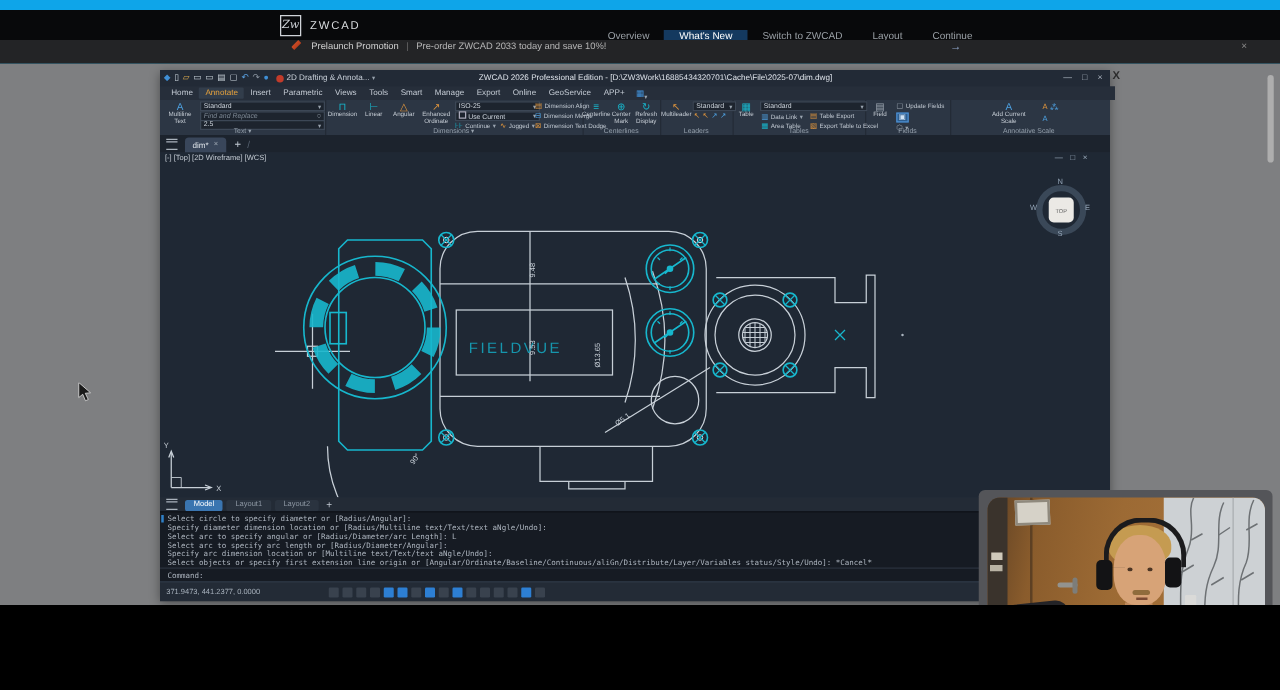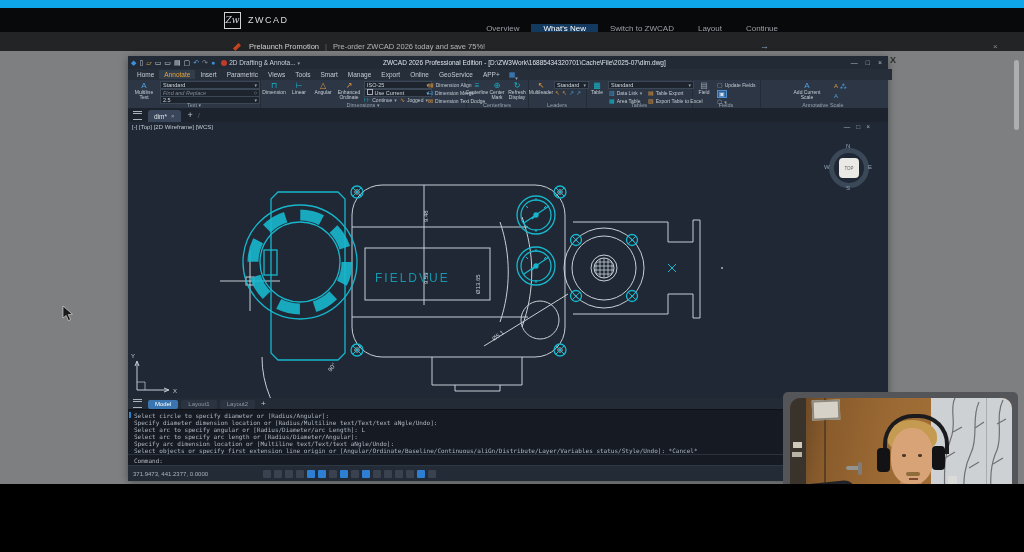--- a/index.html
+++ b/index.html
@@ -8,21 +8,21 @@
   .abs{position:absolute;}
   
   #nav{left:0;top:8px;width:1024px;height:24px;background:#08090b;display:flex;align-items:center;}
   #logo{left:224px;top:0;height:24px;display:flex;align-items:center;gap:7px;}
   #logo .lbox{width:15px;height:15px;border:1px solid #cfd3d8;color:#cfd3d8;font-size:9px;font-style:italic;
               display:flex;align-items:center;justify-content:center;font-family:"DejaVu Serif",serif;}
   #logo .ltxt{color:#d8dbde;font-size:9px;letter-spacing:1.5px;}
   #navitems{right:234px;top:8px;height:24px;display:flex;align-items:center;}
   .navitem{display:flex;align-items:center;padding:0 12px;font-size:8px;color:#9aa0a6;cursor:pointer;}
   .navitem.active{background:#14395f;color:#fff;}
-  #banner{left:0;top:32px;width:1024px;height:19px;background:#232426;display:flex;align-items:flex-end;}
+  #banner{left:0;top:32px;width:1024px;height:19px;background:#232426;display:flex;align-items:flex-start;}
   #banner .pen{width:8px;height:8px;margin-left:233px;background:linear-gradient(135deg,#e05a2b,#a22f17);
                clip-path:polygon(0 70%,70% 0,100% 30%,30% 100%);}
   #banner .btitle{color:#cfcfcf;font-size:7.5px;margin-left:8px;}
   #banner .bsep{color:#6a6a6a;font-size:7.5px;margin:0 6px;}
   #banner .bmsg{color:#b5b5b5;font-size:7.5px;}
   #banner .barrow{position:absolute;left:760px;color:#8fa5c8;font-size:9px;}
   #banner .bclose{position:absolute;left:993px;color:#8a8a8a;font-size:8px;}
   #pagebg{left:0;top:51px;width:1024px;height:479px;background:#7e7f81;}
   .card{top:464px;height:41px;border:1px solid #98989a;border-radius:6px;background:#87888b;}
   .cardtext{font-size:8px;color:#5c5d5f;padding:12px 0 0 18px;}
@@ -149,21 +149,21 @@
       <div class="navitem">Switch to ZWCAD</div>
       <div class="navitem">Layout</div>
       <div class="navitem">Continue</div>
     </div>
   </div>
 
   <div id="banner" class="abs">
     <span class="pen"></span>
     <span class="btitle">Prelaunch Promotion</span>
     <span class="bsep">|</span>
-    <span class="bmsg">Pre-order ZWCAD 2026 today and save 75%!</span>
+    <span class="bmsg">Pre-order ZWCAD 2033 today and save 10%!</span>
     <span class="barrow">→</span>
     <span class="bclose">×</span>
   </div>
 
   <div id="pagebg" class="abs"></div>
   <div id="pg-scroll" class="abs"></div>
   <div id="ovl-close" class="abs">X</div>
 
   <div id="app" class="abs">
 

